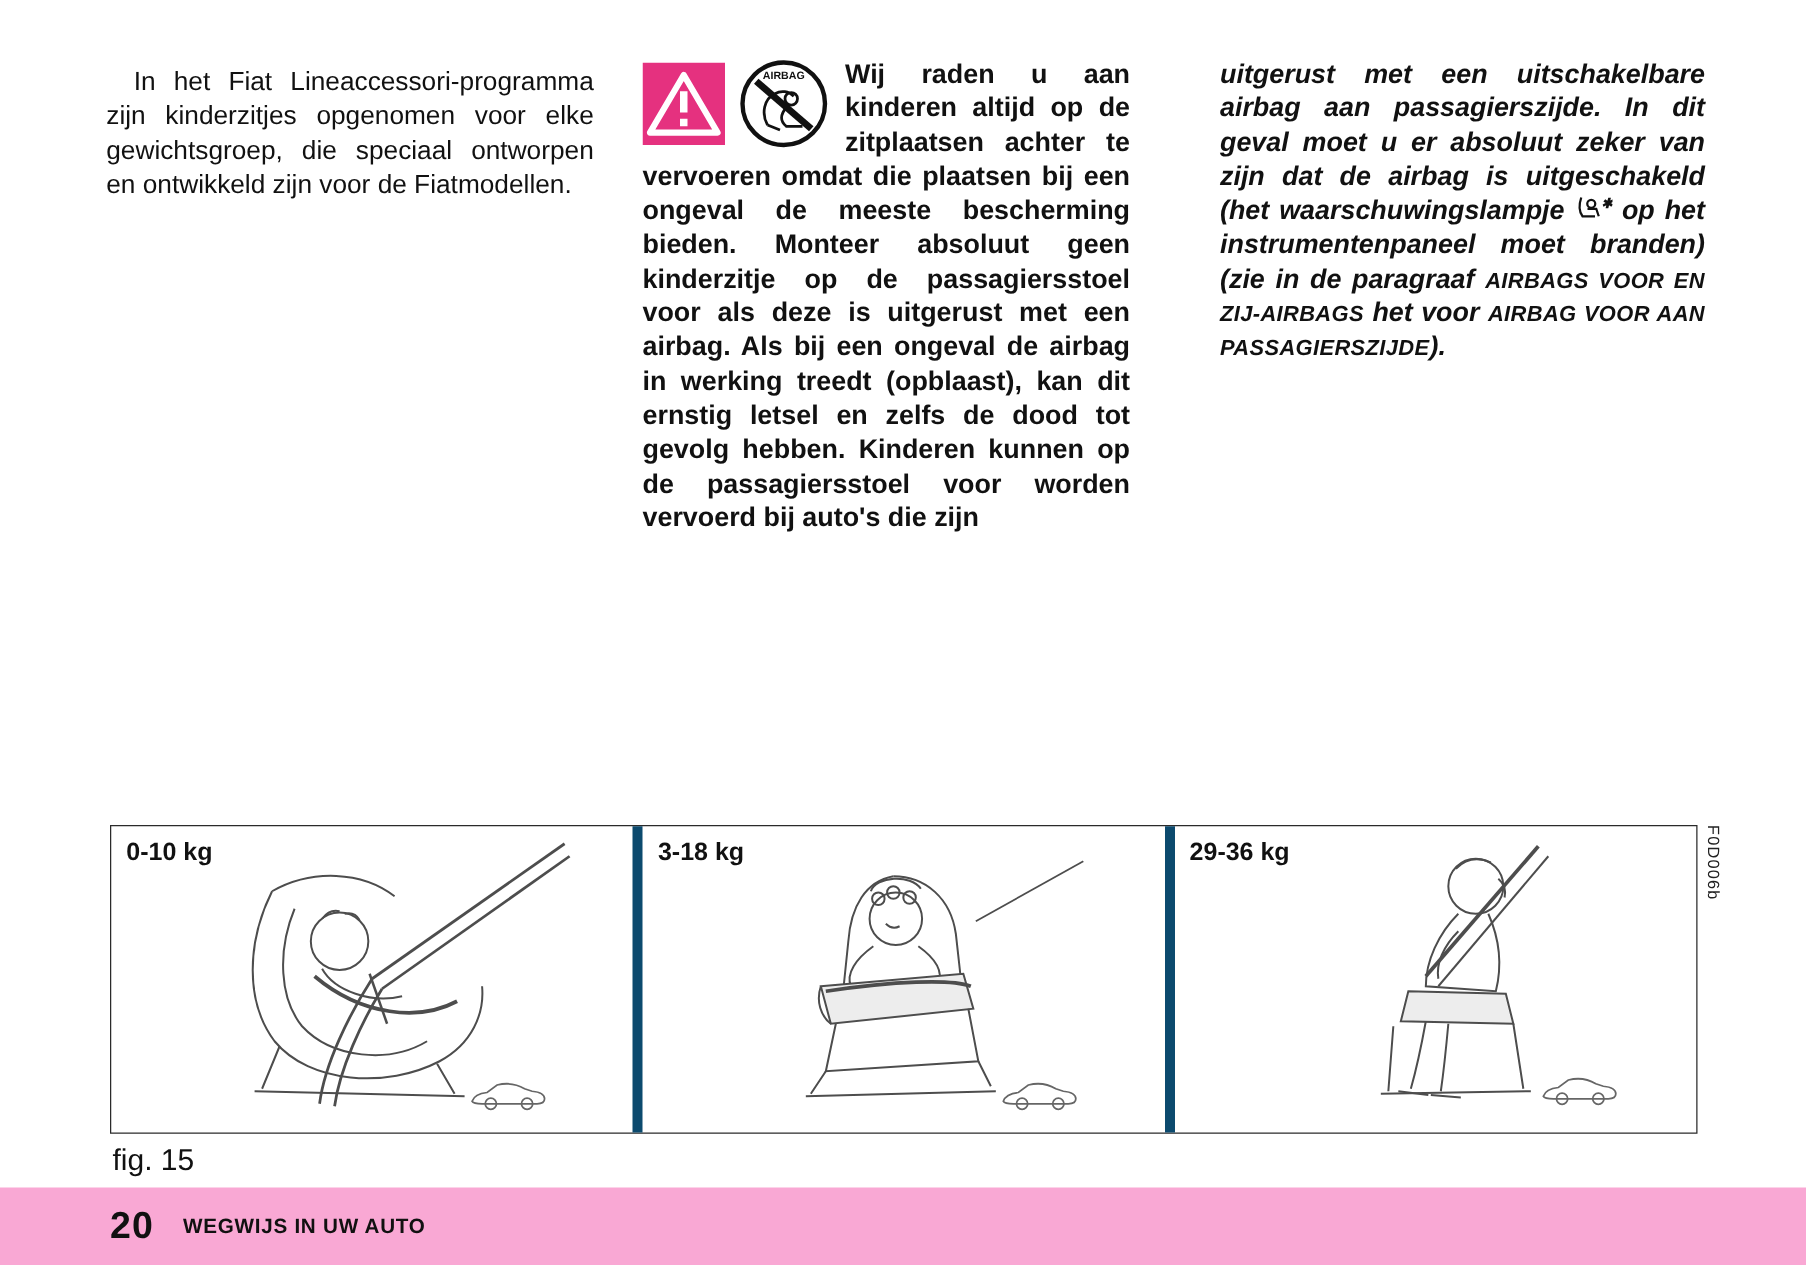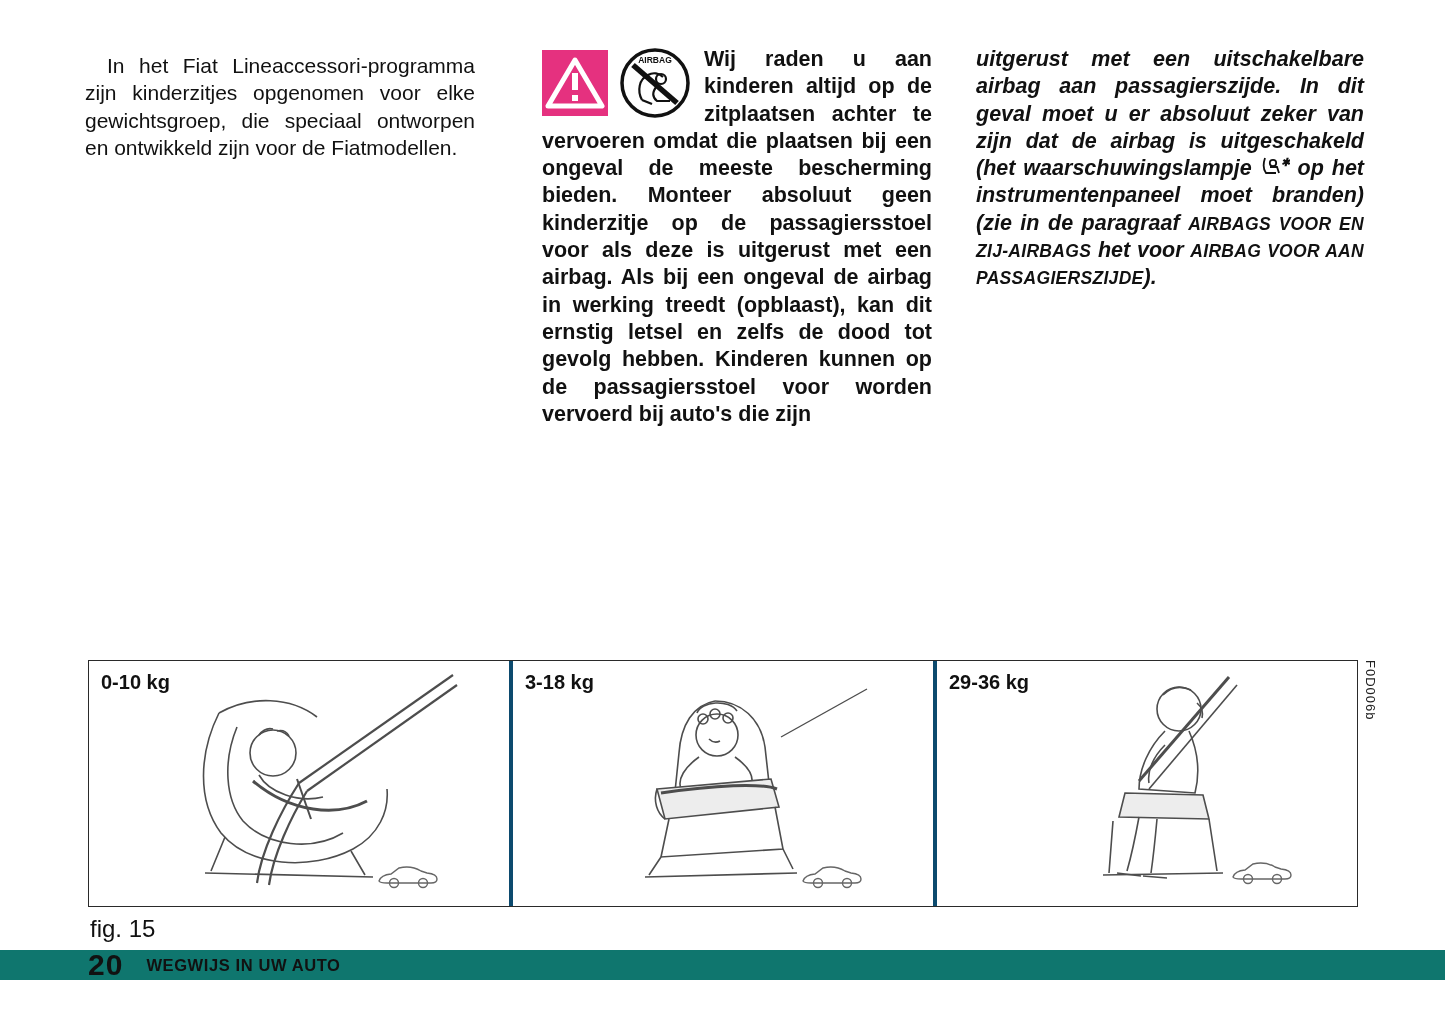--- a/index.html
+++ b/index.html
@@ -4,46 +4,46 @@
 <style>
   * { margin:0; padding:0; box-sizing:border-box; }
   html,body { background:#ffffff; }
   .page {
     position:relative; width:1445px; height:1017px; background:#ffffff;
     font-family:"Liberation Sans", sans-serif; color:#111; overflow:hidden;
   }
   .col { position:absolute; text-align:justify; }
   .col-left  { left:85px;  top:52px; width:390px; font-size:21px; line-height:1.3; font-weight:400; }
   .col-left p { text-indent:22px; }
-  .col-mid   { left:542px; top:46px; width:390px; font-size:21.5px; line-height:1.27; font-weight:700; }
+  .col-mid   { left:514px; top:46px; width:390px; font-size:21.5px; line-height:1.27; font-weight:700; }
   .col-right { left:976px; top:46px; width:388px; font-size:21.5px; line-height:1.27; font-weight:700;font-style:italic; }
   .caps { font-size:17.5px; letter-spacing:0.3px; }
   .icon-block { float:left; width:162px; padding:4px 10px 4px 0; display:flex; gap:10px; align-items:flex-start; }
   .warn-square { width:66px; height:66px; display:block; }
   .airbag-circle { width:74px; height:74px; display:block; margin-top:-4px; }
   .lamp-icon { width:30px; height:22px; vertical-align:-3px; display:inline-block; }
 
   .figure {
     position:absolute; left:88px; top:660px; width:1270px; height:247px;
     border:1.5px solid #2a2a2a; display:flex; background:#fff;
   }
-  .panel { flex:1 1 0; position:relative; border-right:4px solid #0c4a6e; overflow:hidden; }
+  .panel { flex:1 1 0; position:relative; border-right:8px solid #0c4a6e; overflow:hidden; }
   .panel:last-child { border-right:none; }
   .panel-label { position:absolute; top:10px; left:12px; font-weight:700; font-size:20px; z-index:2; }
   .illus { position:absolute; left:0; top:0; width:100%; height:100%; }
 
   .fig-code {
     position:absolute; left:1363px; top:660px; writing-mode:vertical-rl;
     font-size:13px; color:#222; font-weight:400; letter-spacing:1px;
   }
   .fig-caption { position:absolute; left:90px; top:915px; font-size:24px; }
 
   .footer {
-    position:absolute; left:0; top:950px; width:1445px; height:30px;
-    background:#0f766e; display:flex; align-items:center;
+    position:absolute; left:0; top:950px; width:1445px; height:62px;
+    background:#f9a8d4; display:flex; align-items:center;
   }
   .page-num { font-size:30px; font-weight:800; margin-left:88px; letter-spacing:1px; }
   .footer-title { font-size:16.5px; font-weight:700; margin-left:23px; letter-spacing:0.6px; }
 </style>
 </head>
 <body>
 
 <div class="page">
 
   <div class="col col-left">

